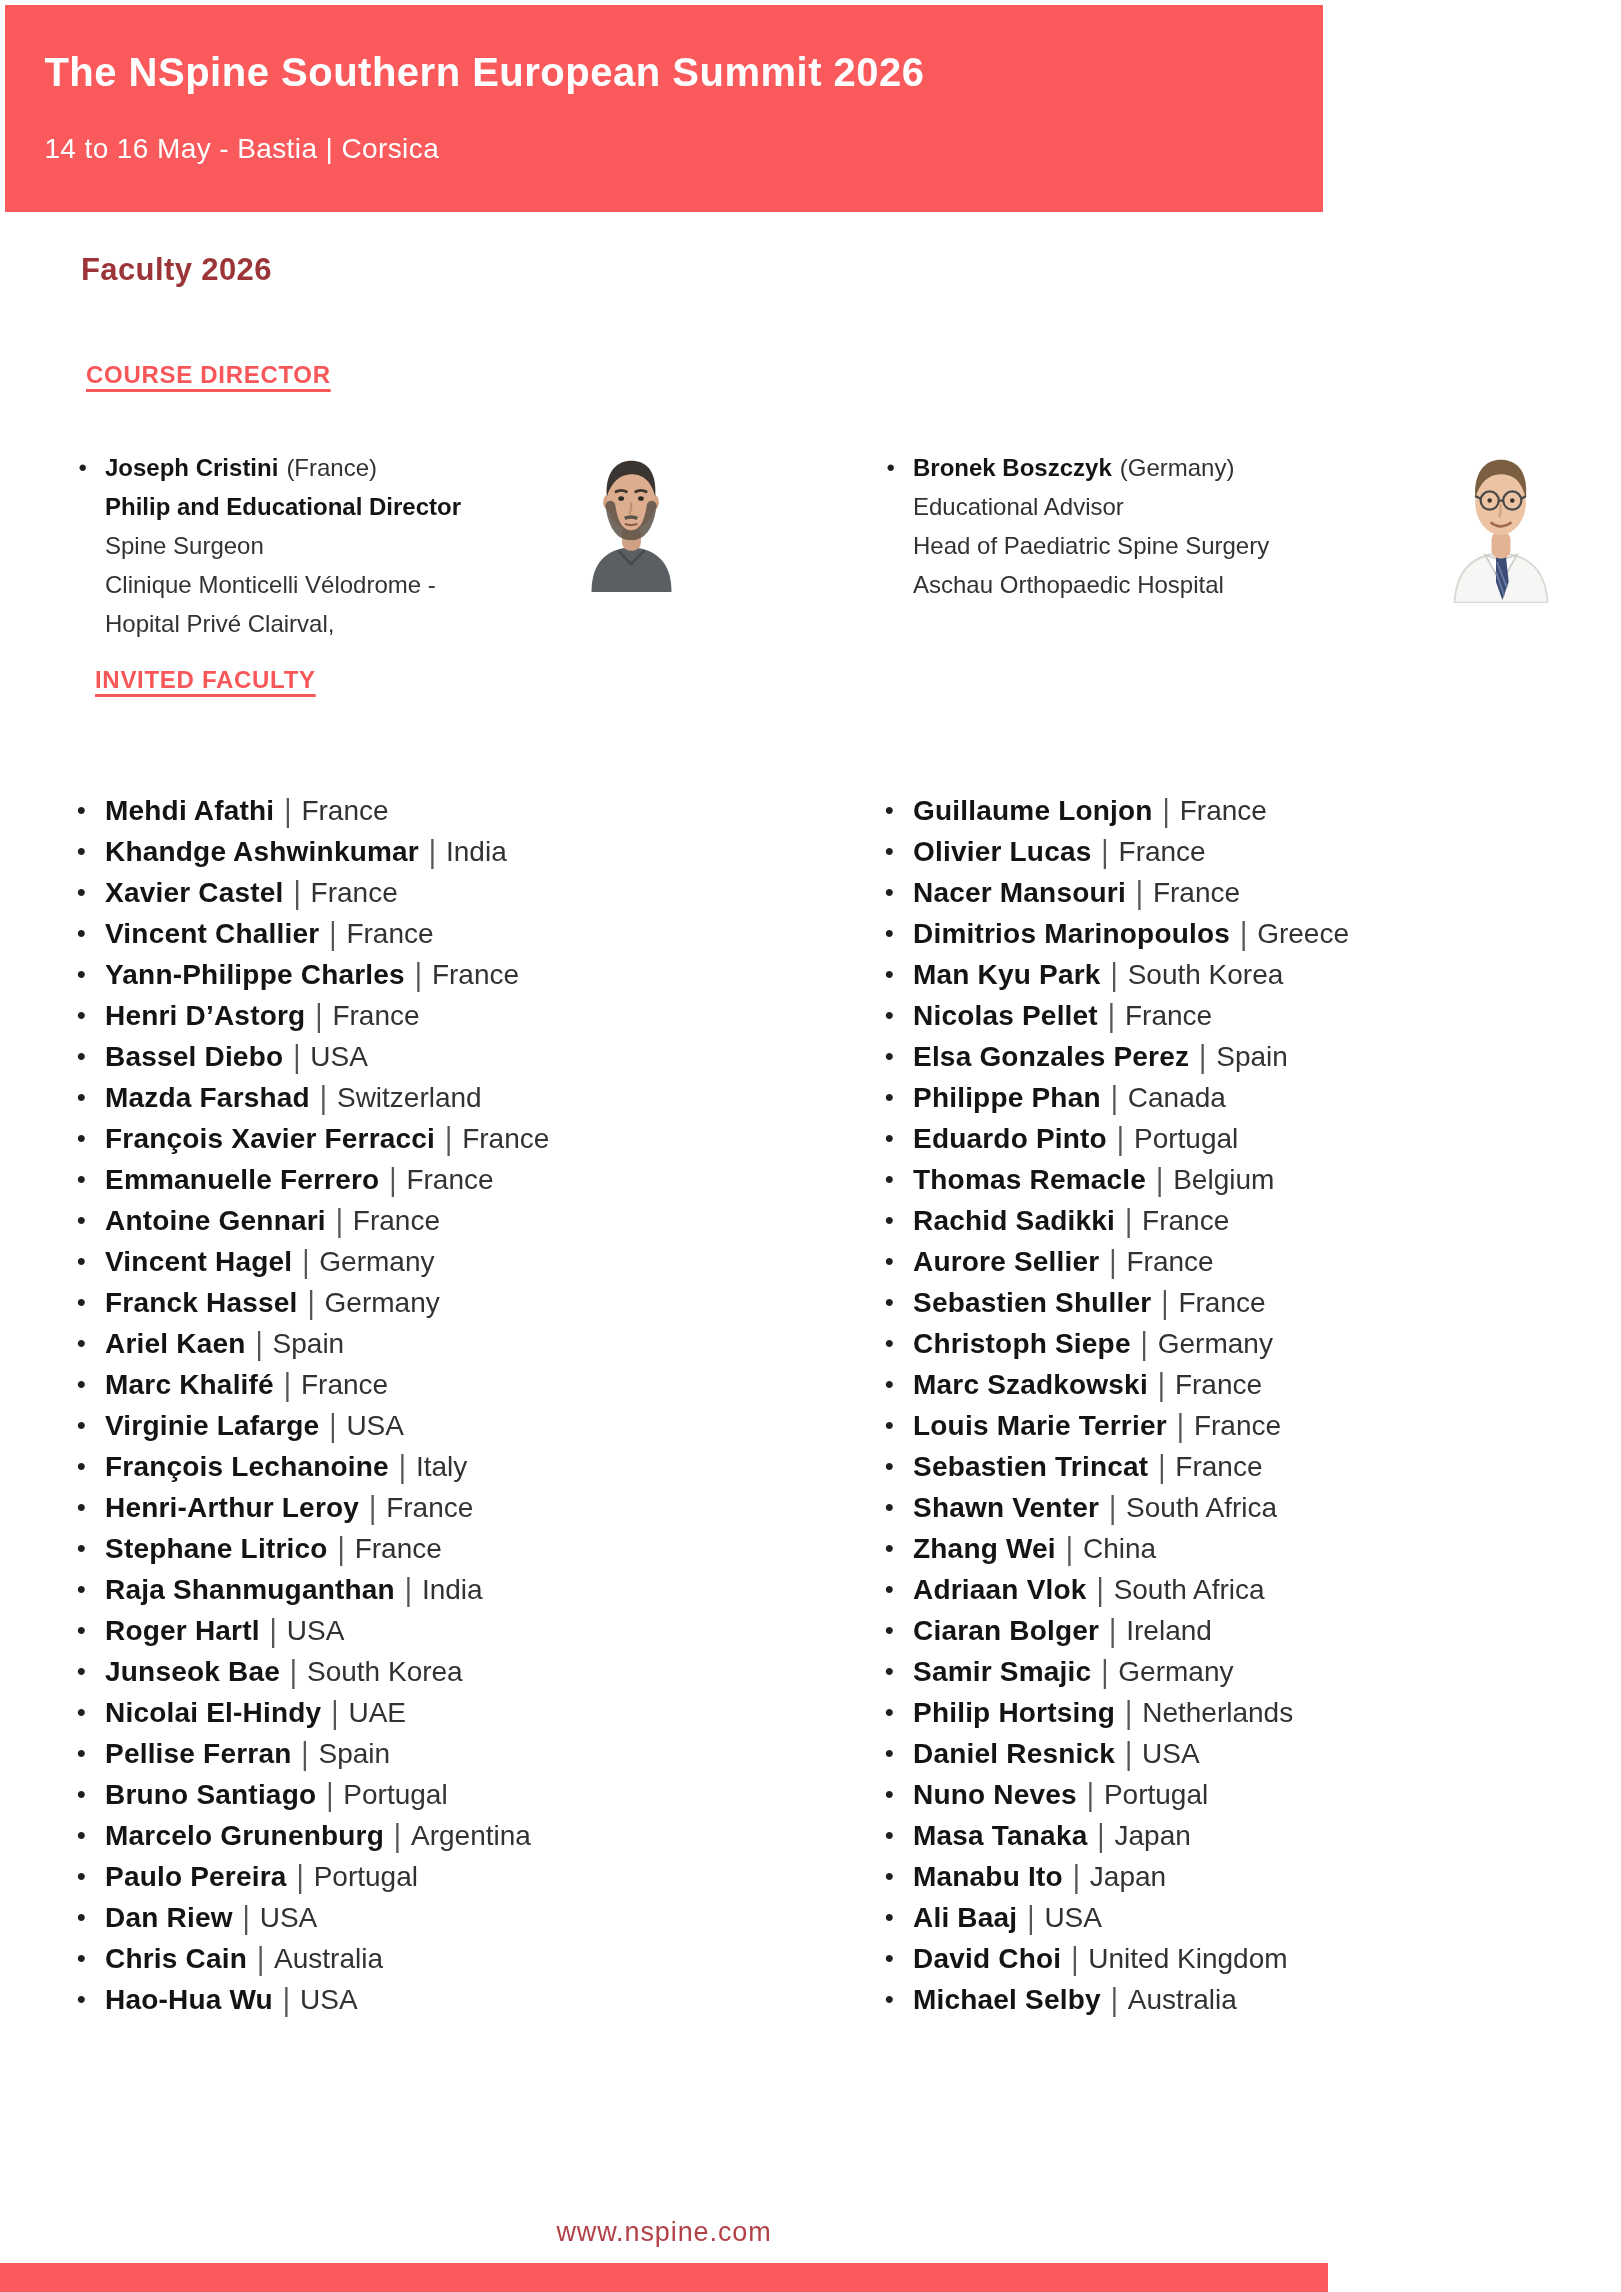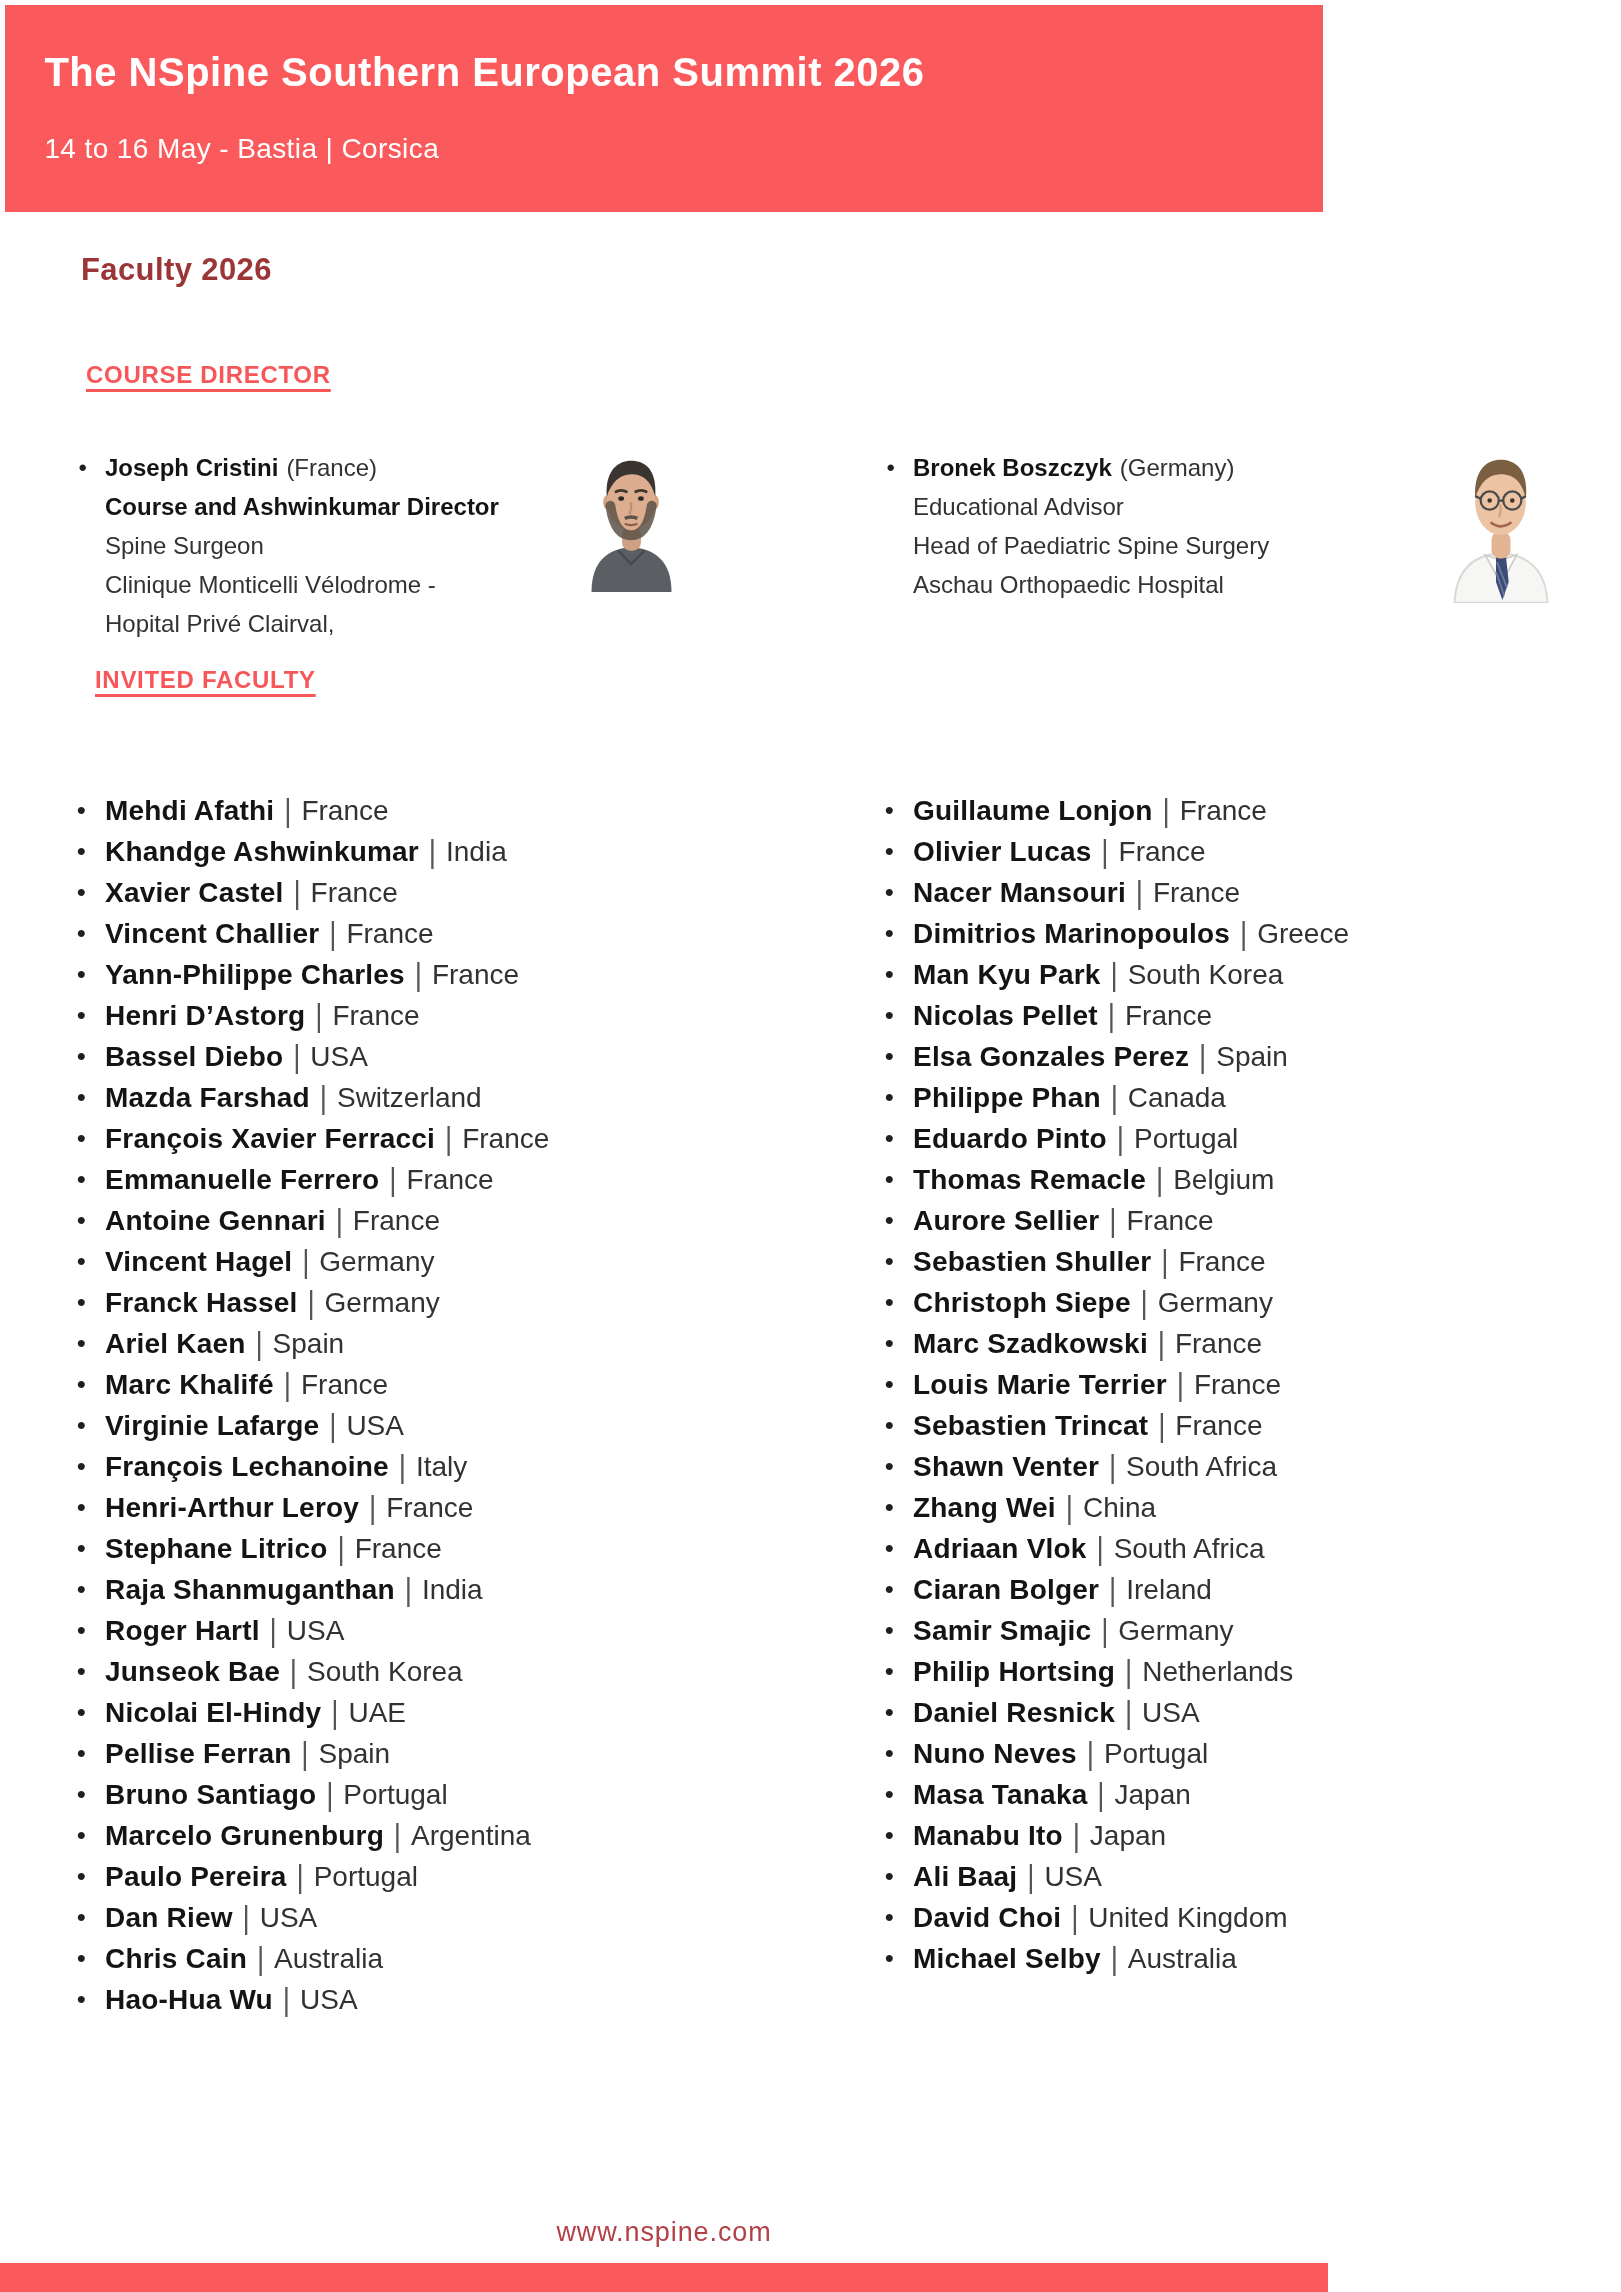--- a/index.html
+++ b/index.html
@@ -67,21 +67,21 @@
   </div>
 
   <div class="page-title">Faculty 2026</div>
 
   <div class="section-heading heading-course">COURSE DIRECTOR</div>
 
   <div class="director director-1">
     <div class="d-line d-first">
       <span class="d-name">Joseph Cristini</span><span class="d-country">(France)</span>
     </div>
-    <div class="d-line d-bold">Course and Ashwinkumar Director</div>
+    <div class="d-line d-bold">Philip and Educational Director</div>
     <div class="d-line">Spine Surgeon</div>
     <div class="d-line">Clinique Monticelli Vélodrome -</div>
     <div class="d-line">Hopital Privé Clairval,</div>
   </div>
 
   <div class="director-photo photo-1">
     <svg viewBox="0 0 105 158" xmlns="http://www.w3.org/2000/svg">
       <path d="M8 158 C8 124 26 110 52 108 C79 110 97 124 97 158 Z" fill="#5b5f63"></path>
       <path d="M38 112 L52 127 L67 112" fill="none" stroke="#474b4f" stroke-width="3"></path>
       <rect x="42" y="84" width="21" height="28" rx="9" fill="#cfa083"></rect>
@@ -286,20 +286,23 @@
   </li>
 
   <li class="faculty-item">
     <span class="f-name">Eduardo Pinto</span><span class="f-sep">|</span><span class="f-country">Portugal</span>
   </li>
 
   <li class="faculty-item">
     <span class="f-name">Thomas Remacle</span><span class="f-sep">|</span><span class="f-country">Belgium</span>
   </li>
 
+  <li class="faculty-item">
+    <span class="f-name">Rachid Sadikki</span><span class="f-sep">|</span><span class="f-country">France</span>
+  </li>
 
   <li class="faculty-item">
     <span class="f-name">Aurore Sellier</span><span class="f-sep">|</span><span class="f-country">France</span>
   </li>
 
   <li class="faculty-item">
     <span class="f-name">Sebastien Shuller</span><span class="f-sep">|</span><span class="f-country">France</span>
   </li>
 
   <li class="faculty-item">

